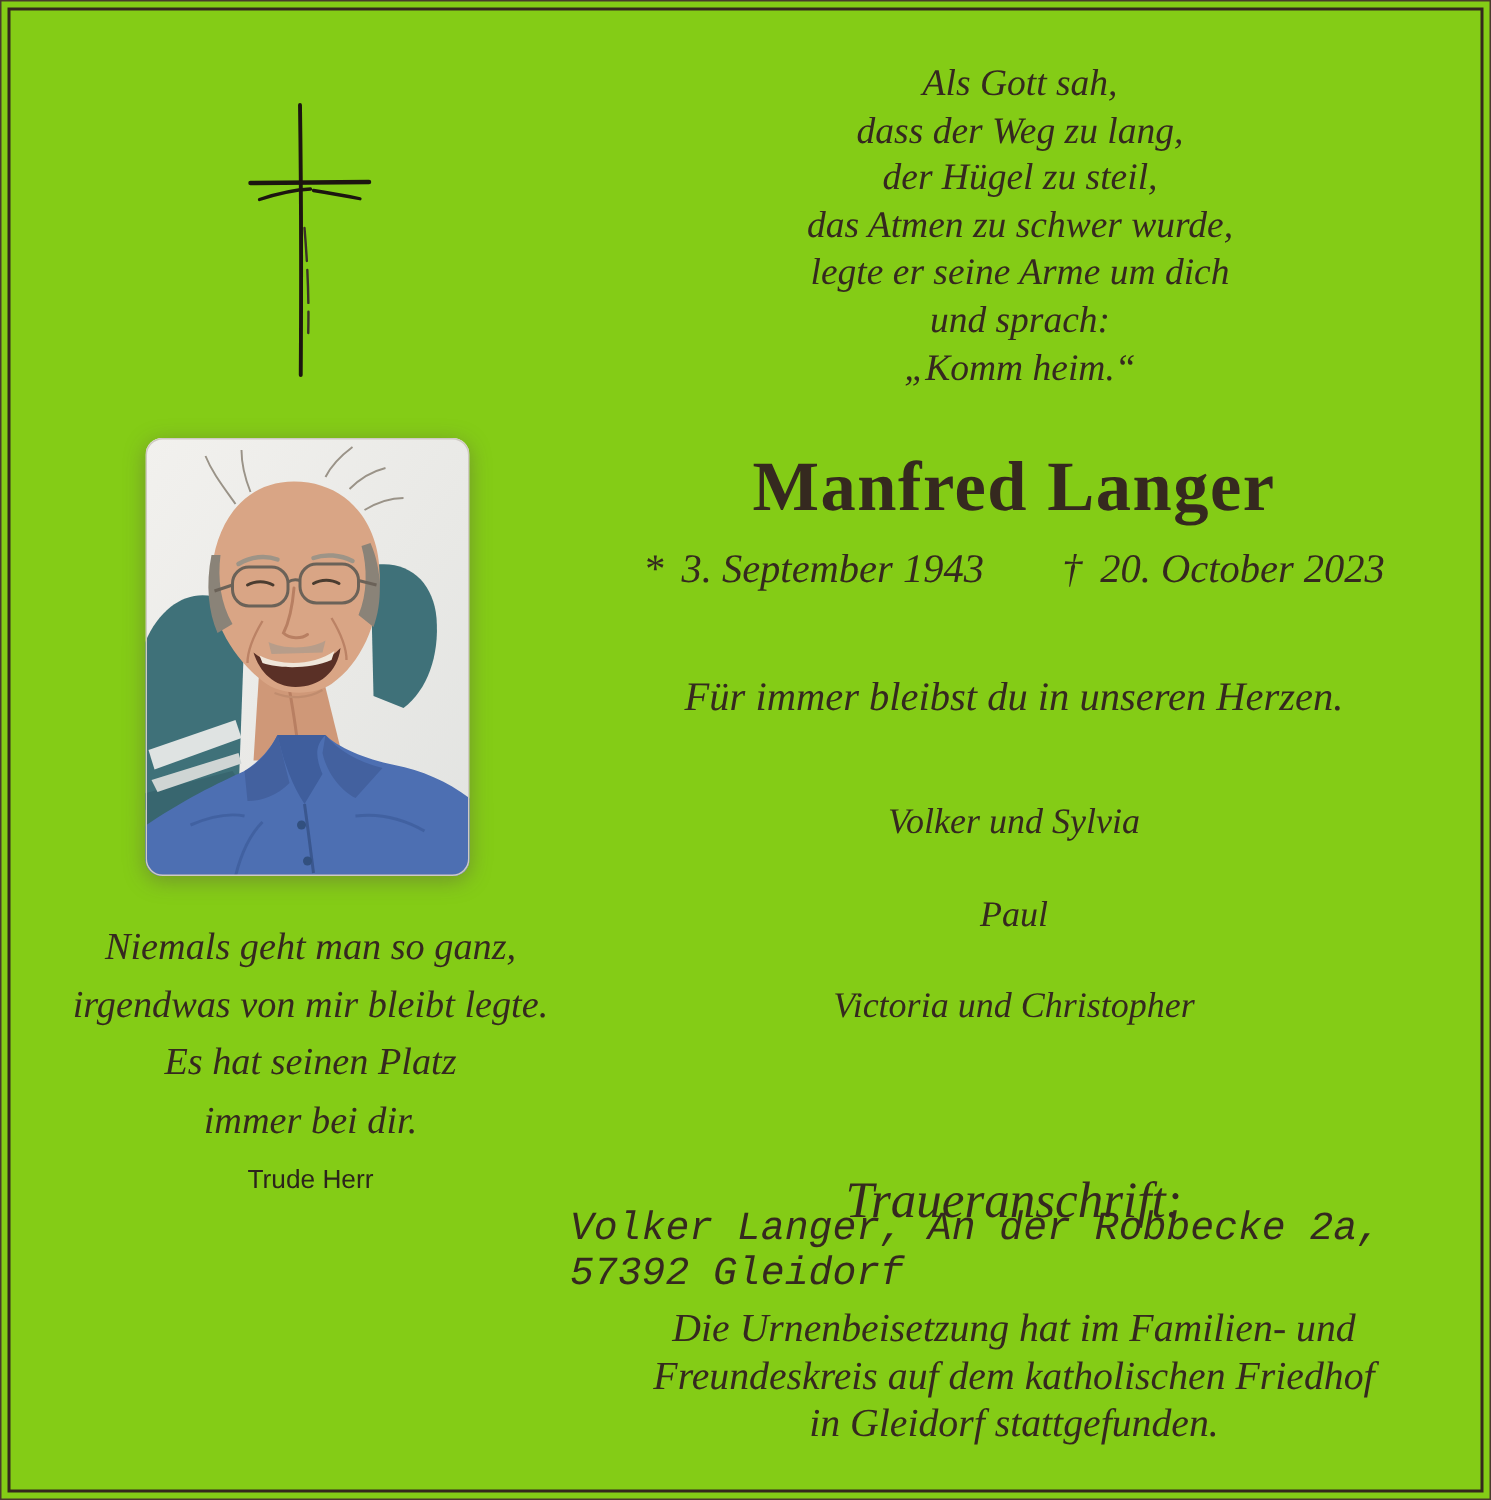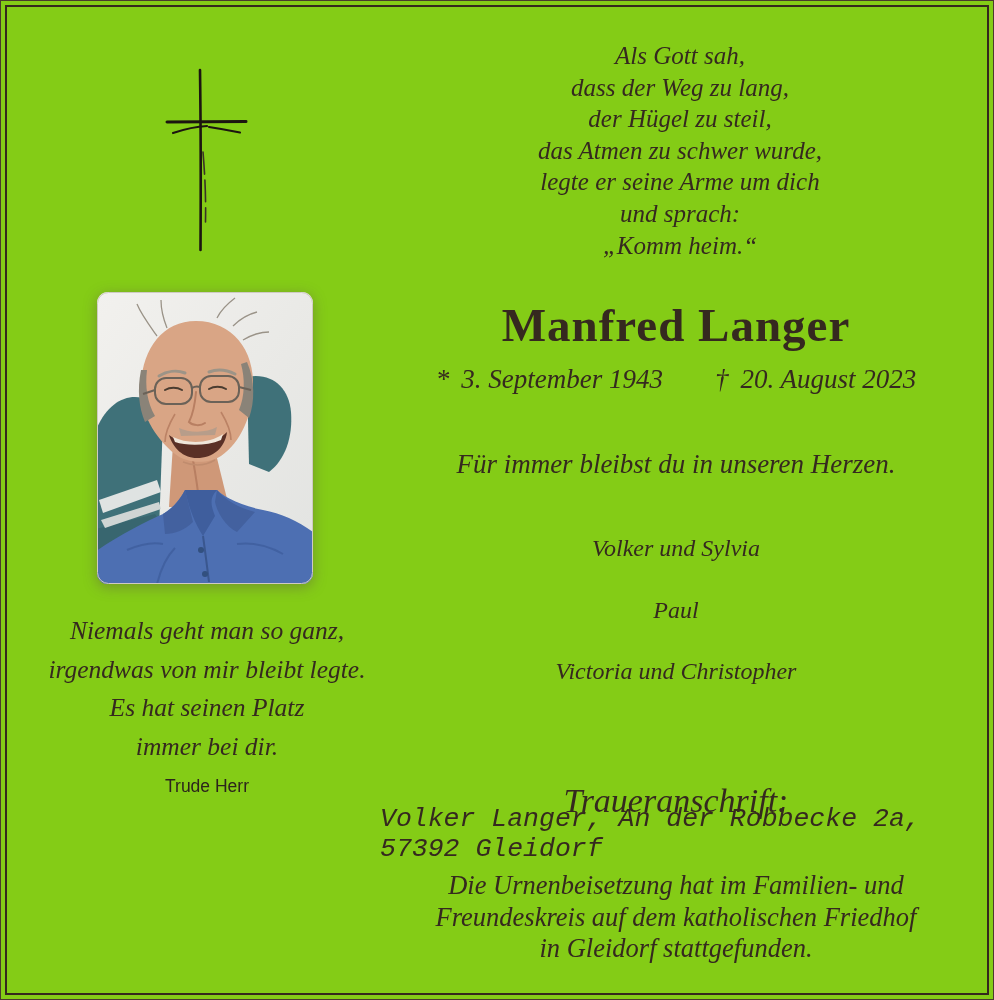--- a/index.html
+++ b/index.html
@@ -179,21 +179,21 @@
 
   <div class="deceased-name">Manfred Langer</div>
 
   <div class="dates">
     <span class="date-group">
       <span>*</span>
       <span>3. September 1943</span>
     </span>
     <span class="date-group">
       <span>†</span>
-      <span>20. August 2023</span>
+      <span>20. October 2023</span>
     </span>
   </div>
 
   <div class="dedication">Für immer bleibst du in unseren Herzen.</div>
 
   <div class="mourners">
     <div>Volker und Sylvia</div>
     <div>Paul</div>
     <div>Victoria und Christopher</div>
   </div>

